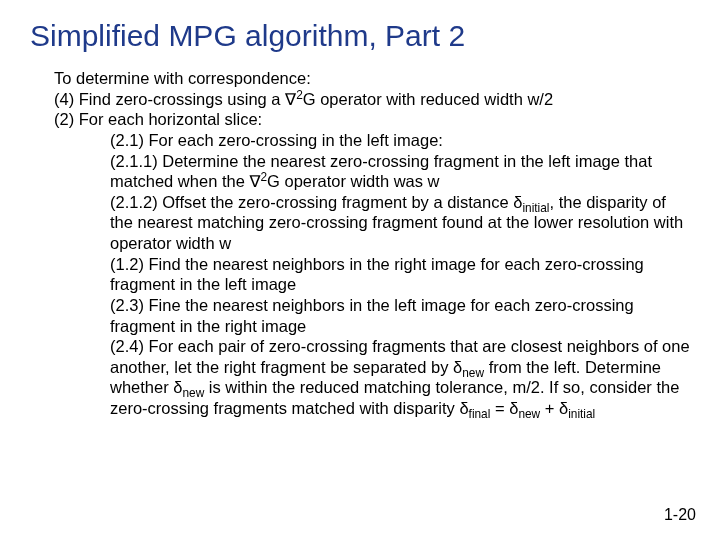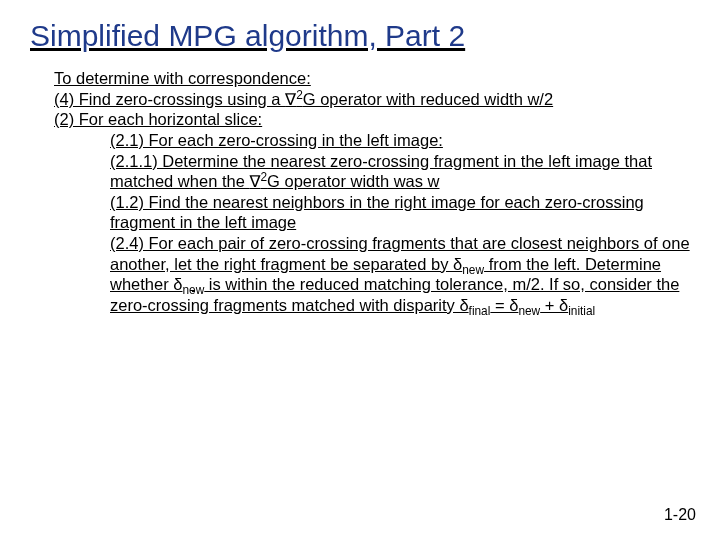--- a/index.html
+++ b/index.html
@@ -11,21 +11,20 @@
     font-family: "Comic Sans MS", "Comic Sans", cursive, sans-serif;
     color: #000;
     overflow: hidden;
   }
   .slide {
     position: relative;
     width: 720px;
     height: 540px;
     box-sizing: border-box;
     padding: 18px 30px 0 30px;
-    text-decoration: underline;
   }
   .title {
     font-size: 30px;
     line-height: 1.2;
     color: #1f3a8a;
     margin: 0 0 14px 0;
     font-weight: normal;
   }
   .body {
     font-size: 16.5px;
@@ -60,23 +59,27 @@
     </div>
 
     <div class="lvl0">(2) For each horizontal slice:</div>
 
     <div class="lvl1">(2.1) For each zero-crossing in the left image:</div>
 
     <div class="lvl2">
       <span>(2.1.1) Determine the nearest zero-crossing fragment in the left image that matched when the </span><span>∇</span><sup>2</sup><span>G operator width was w</span>
     </div>
 
+    <div class="lvl2">
+      <span>(2.1.2) Offset the zero-crossing fragment by a distance δ</span><sub>initial</sub><span>, the disparity of the nearest matching zero-crossing fragment found at the lower resolution with operator width w</span>
+    </div>
 
     <div class="lvl1">(1.2) Find the nearest neighbors in the right image for each zero-crossing fragment in the left image</div>
 
+    <div class="lvl1">(2.3) Fine the nearest neighbors in the left image for each zero-crossing fragment in the right image</div>
 
     <div class="lvl1">
       <span>(2.4) For each pair of zero-crossing fragments that are closest neighbors of one another, let the right fragment be separated by δ</span><sub>new</sub><span> from the left. Determine whether δ</span><sub>new</sub><span> is within the reduced matching tolerance, m/2. If so, consider the zero-crossing fragments matched with disparity δ</span><sub>final</sub><span> = δ</span><sub>new</sub><span> + δ</span><sub>initial</sub>
     </div>
 
   </div>
 
   <div class="pg">1-20</div>
 
 </div>

